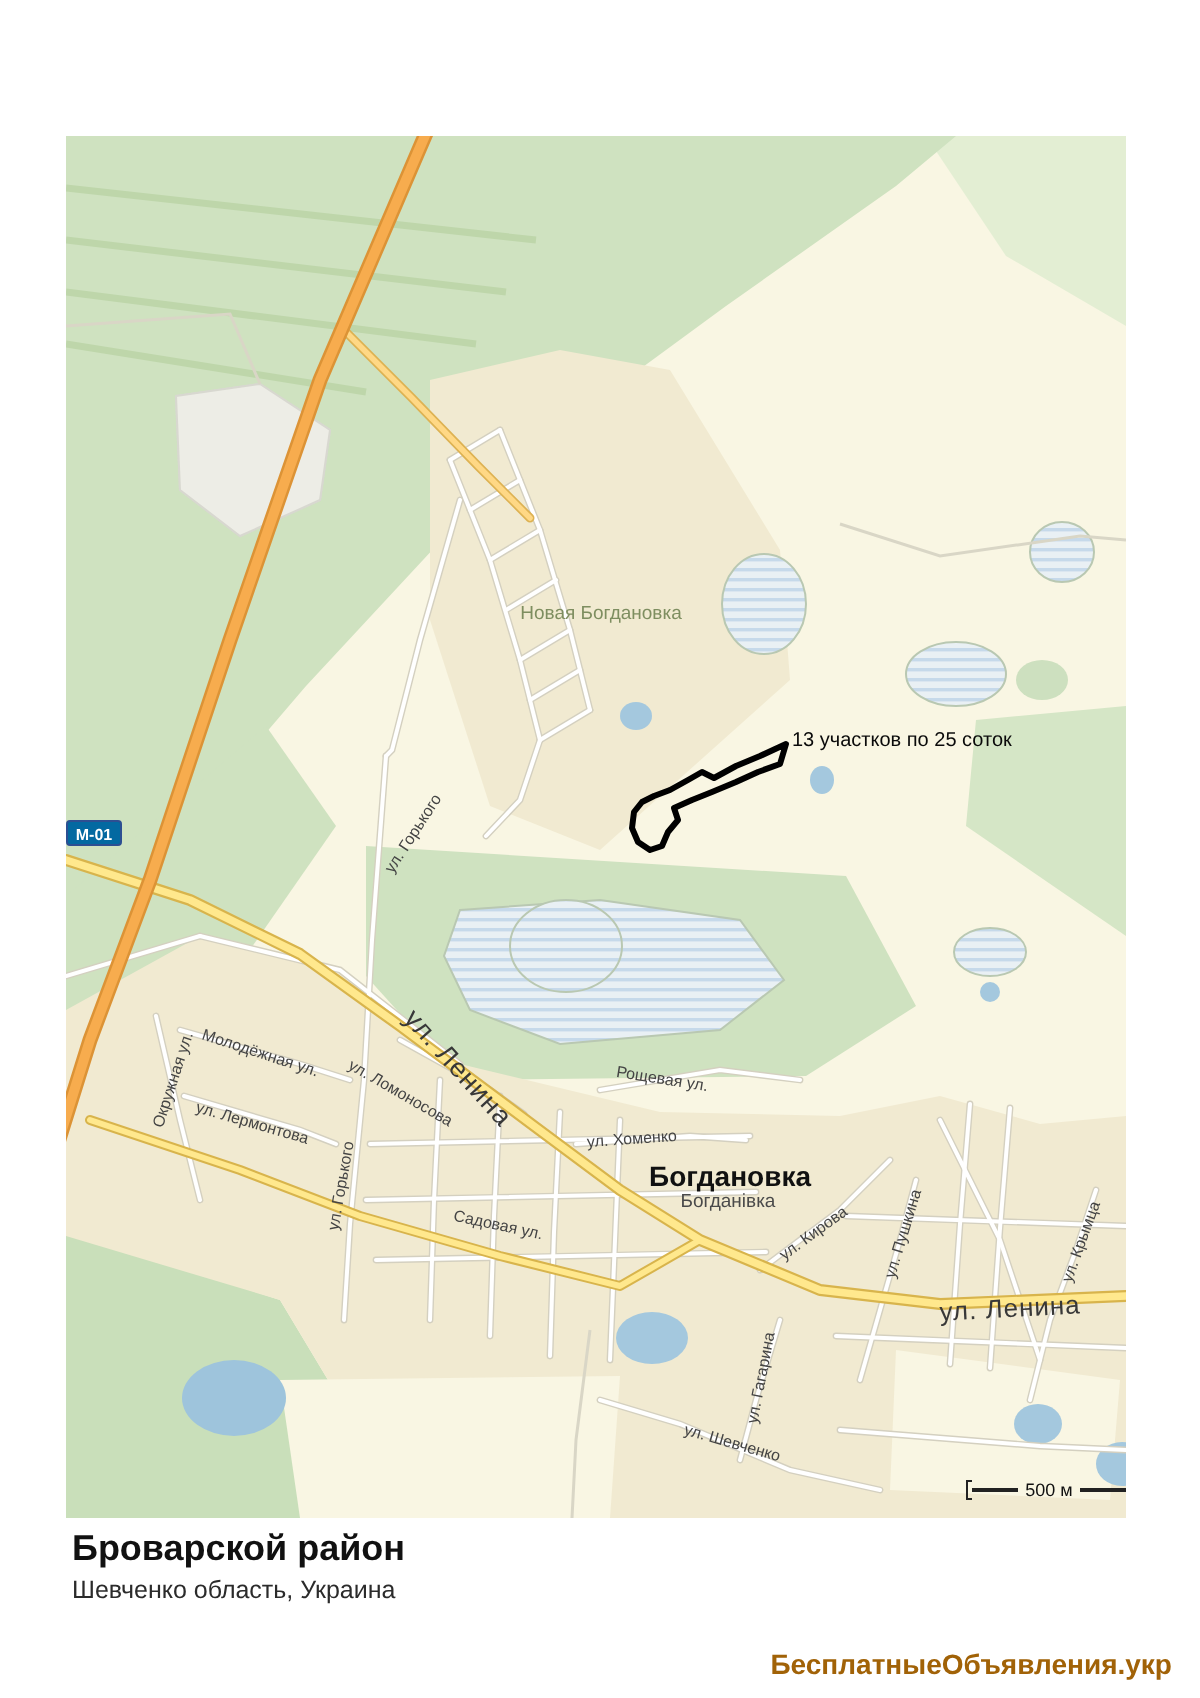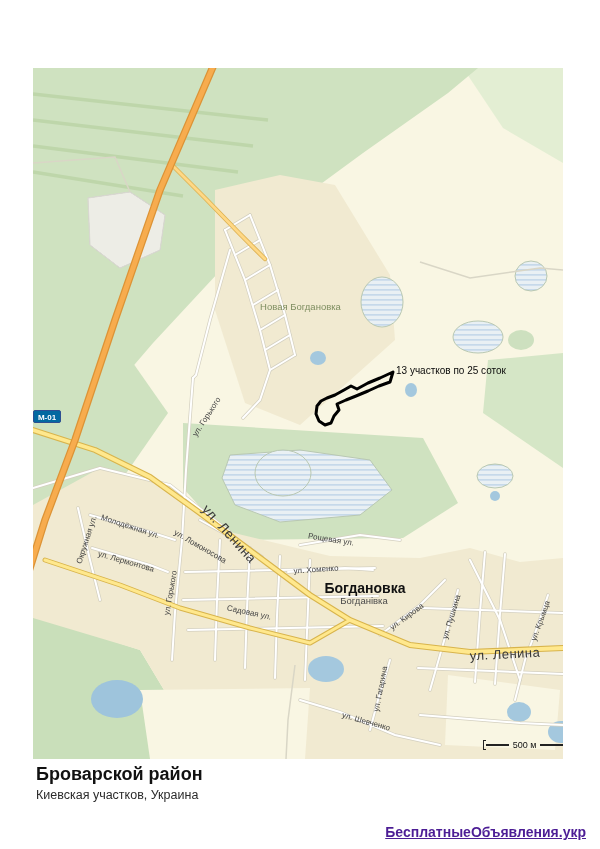--- a/index.html
+++ b/index.html
@@ -24,21 +24,21 @@
        border-radius:2px;border:1px solid #2d4f92;box-sizing:border-box;}
   .scalebar{position:absolute;left:450px;top:671px;width:83px;height:12px;
        display:flex;align-items:center;}
   .scalebar .tick{width:3px;height:10px;box-sizing:border-box;border:1.2px solid #222;}
   .scalebar .tick.l{border-right:none;}
   .scalebar .tick.r{border-left:none;}
   .scalebar .seg{flex:1;height:1.4px;background:#222;}
   .scalebar .txt{font-size:9px;color:#111;padding:0 4px;line-height:1;}
   .footer-title{position:absolute;left:36px;top:764px;font-size:18px;font-weight:bold;color:#111;}
   .footer-sub{position:absolute;left:36px;top:788px;font-size:12.5px;color:#2b2b2b;}
-  .watermark{position:absolute;right:14px;top:824px;font-size:14px;font-weight:bold;color:#4c1d95;text-decoration:underline;}
+  .watermark{position:absolute;right:14px;top:824px;font-size:14px;font-weight:bold;color:#a16207;}
 </style>
 </head>
 <body>
 
 <div class="page">
 
 
   <div class="map">
     <svg width="530" height="691" viewBox="0 0 530 691">
       <defs>
@@ -221,17 +221,17 @@
     <div class="scalebar">
       <span class="tick l"></span>
       <span class="seg"></span>
       <span class="txt">500 м</span>
       <span class="seg"></span>
       <span class="tick r"></span>
     </div>
   </div>
 
   <div class="footer-title">Броварской район</div>
-  <div class="footer-sub">Киевская участков, Украина</div>
+  <div class="footer-sub">Шевченко область, Украина</div>
 
   <div class="watermark">БесплатныеОбъявления.укр</div>
 
 </div>
 
 </body></html>

